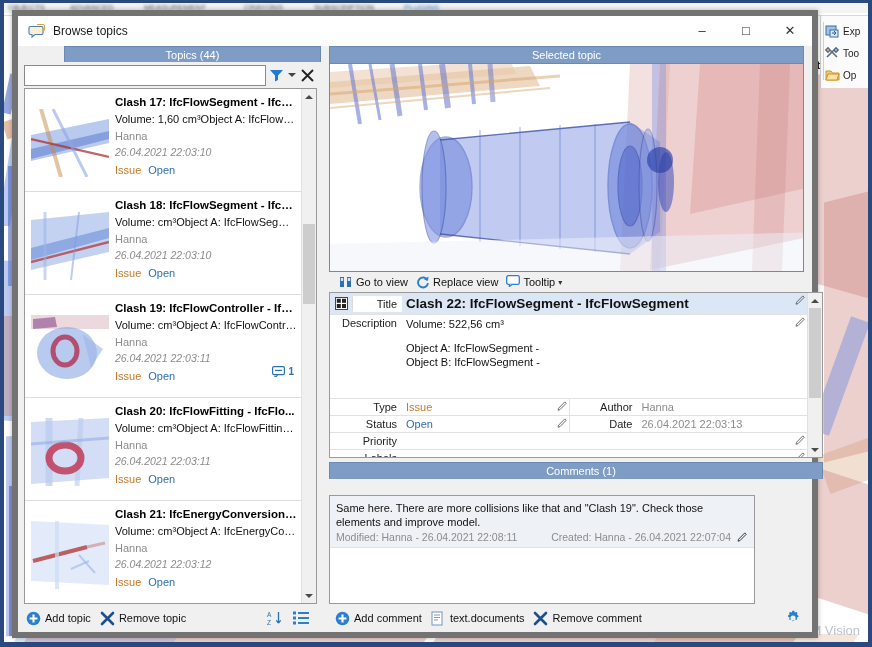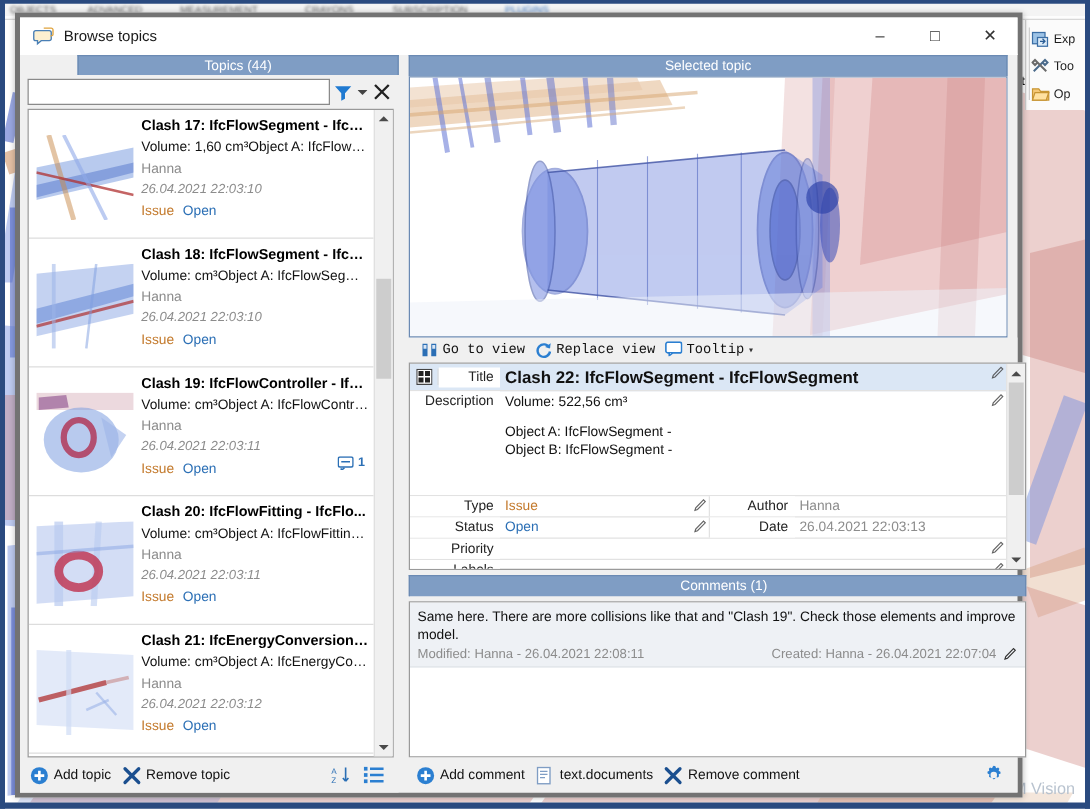--- a/index.html
+++ b/index.html
@@ -67,21 +67,21 @@
 
   #right-sep { position:absolute; right:48px; top:22px; width:1px; height:58px; background:#d0d0d0; }
   #right-text-rt {
     position:absolute; right:52px; top:60px; font-size:10px; color:#111; font-weight:bold;
   }
 
   
   #dialog {
     position:absolute; left:12px; top:10px; width:806px; height:628px;
     background:#f0f0f0;
-    border:4px solid #737373;
+    border:6px solid #737373;
     box-shadow: 0 0 5px rgba(0,0,0,.28);
     display:flex; flex-direction:column;
   }
   #titlebar {
     height:30px; background:#ffffff; display:flex; align-items:center;
     flex:0 0 auto; border-bottom:1px solid #ffffff;
   }
   #title-icon { width:18px; height:16px; margin-left:10px; margin-right:7px; position:relative; }
   #title-text { font-size:12px; color:#1a1a1a; }
   #winbtns { margin-left:auto; display:flex; height:30px; }
@@ -160,21 +160,21 @@
   #right-pane { flex:1 1 auto; display:flex; flex-direction:column; min-width:0; min-height:0; }
 
   #viewer-box {
     flex:0 0 auto; height:209px; border:1px solid #6b8ab3; margin:0; position:relative;
     background:#fff; overflow:hidden;
   }
   #viewer-img { position:absolute; left:0; top:0; right:0; bottom:0; overflow:hidden; }
 
   #view-toolbar { height:20px; display:flex; align-items:center; gap:0px; padding-left:14px;
                   background:#f0f0f0; flex:0 0 auto; }
-  .vt-btn { display:flex; align-items:center; gap:3px; font-size:11px; color:#111; padding:1px 4px;font-family:Liberation Mono, monospace; }
+  .vt-btn { display:flex; align-items:center; gap:3px; font-size:11px; color:#111; padding:1px 4px; }
   .vt-ico { width:14px; height:14px; position:relative; }
 
   #detail-wrap {
     flex:0 0 auto; height:166px; margin:0 12px 0 8px; width:494px;
     border:1px solid #9a9a9a; background:#fff; display:flex; overflow:hidden;
   }
   #detail-table { flex:1 1 auto; display:flex; flex-direction:column; min-width:0; }
   .drow { display:flex; border-bottom:1px solid #e2e2e2; min-height:17px; }
   .dlabel { width:72px; flex:0 0 auto; text-align:right; padding:2px 5px 2px 0;
             font-size:11px; color:#222; background:#fff; }
@@ -202,21 +202,21 @@
 
   #detail-scroll { width:15px; flex:0 0 auto; background:#f0f0f0; display:flex; flex-direction:column;
                    border-left:1px solid #e0e0e0; }
 
   #comments-header {
     height:17px; margin:4px 0 0 8px; width:494px; background:#7f9dc4; color:#fff;
     display:flex; align-items:center; justify-content:center; font-size:11px;
     border:1px solid #6b8ab3; border-bottom:none; flex:0 0 auto;padding-left:10px;
   }
   #comments-box {
-    flex:1 1 auto; margin:4px 0 0 8px; width:494px; border:1px solid #9a9a9a;
+    flex:1 1 auto; margin:16px 0 0 8px; width:426px; border:1px solid #9a9a9a;
     background:#fff; min-height:0; overflow:hidden;
   }
   .comment { background:#eef1f5; padding:5px 6px 4px 6px; border-bottom:1px solid #dfe3e8; }
   .c-text { font-size:11px; color:#111; line-height:14px; }
   .c-meta { display:flex; margin-top:2px; align-items:center; }
   .c-mod { font-size:10.5px; color:#8c8c8c; }
   .c-created { margin-left:auto; font-size:10.5px; color:#8c8c8c; }
 
   #right-toolbar { height:28px; flex:0 0 auto; display:flex; align-items:center;
                    padding-left:12px; background:#f0f0f0; }

